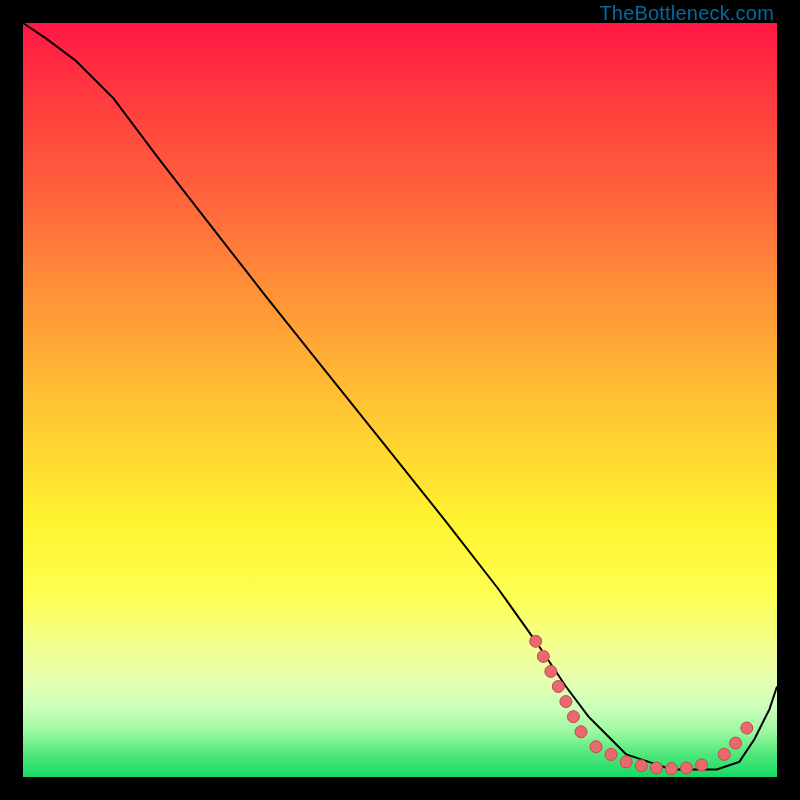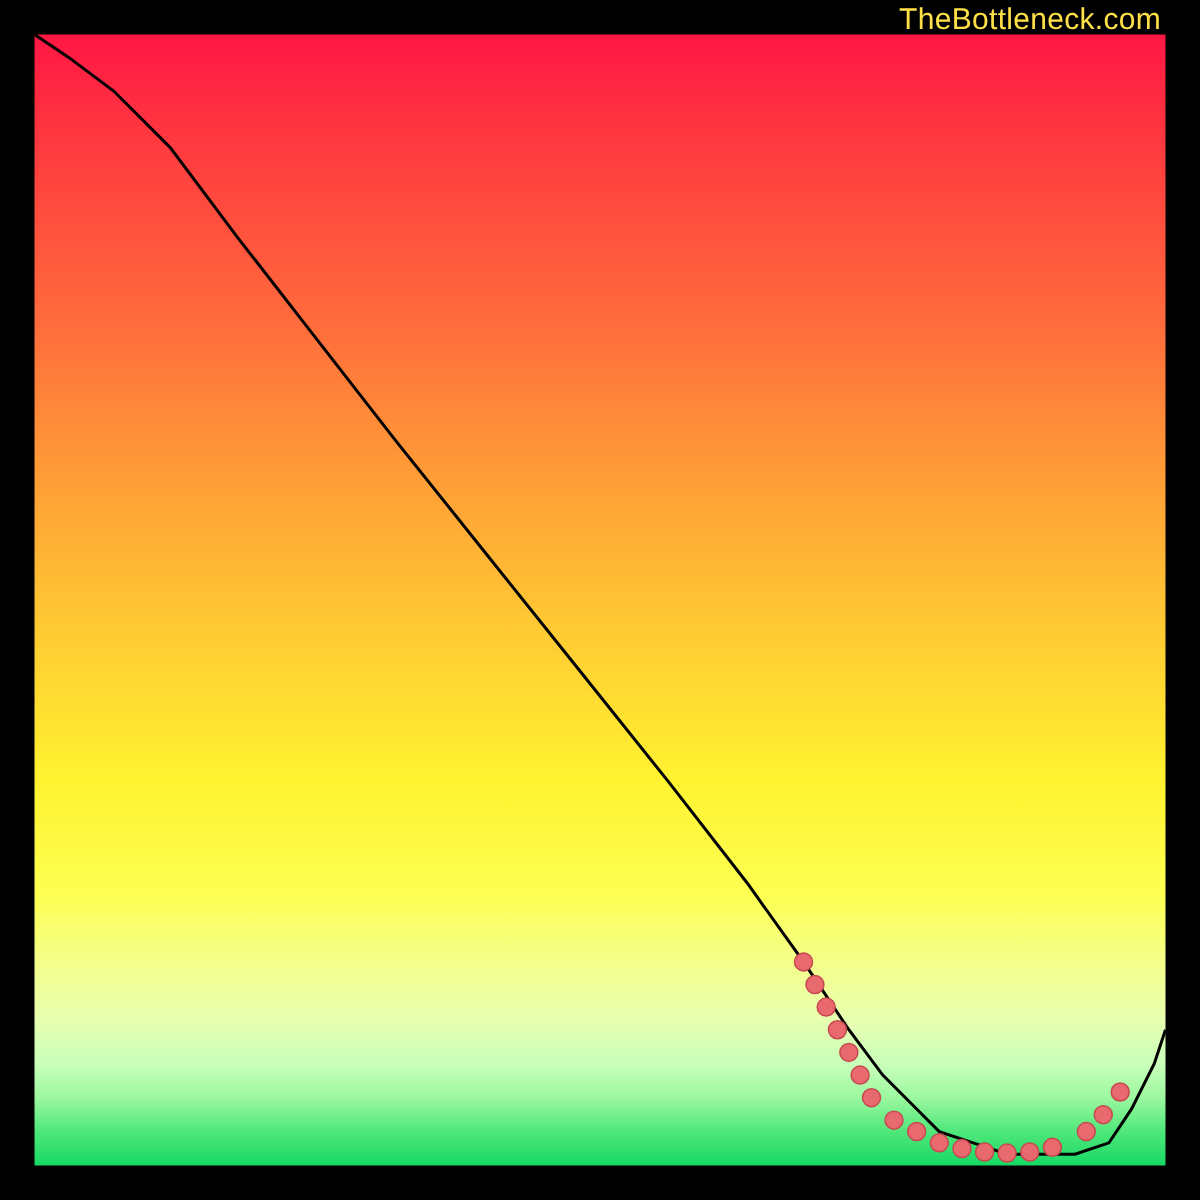--- a/index.html
+++ b/index.html
@@ -37,21 +37,21 @@
       #c9ffba 91%,
       #9cf8a0 94%,
       #4fe77a 97%,
       #17d964 100%
     );
   }
   .watermark {
     position: absolute;
     top: 2px;
     right: 26px;
-    color: #fde047;
+    color: #0369a1;
     font-size: 20px;
     letter-spacing: 0.2px;
     user-select: none;
     text-align: center;
   }
   svg.curve {
     position: absolute;
     left: 0;
     top: 0;
     width: 754px;

